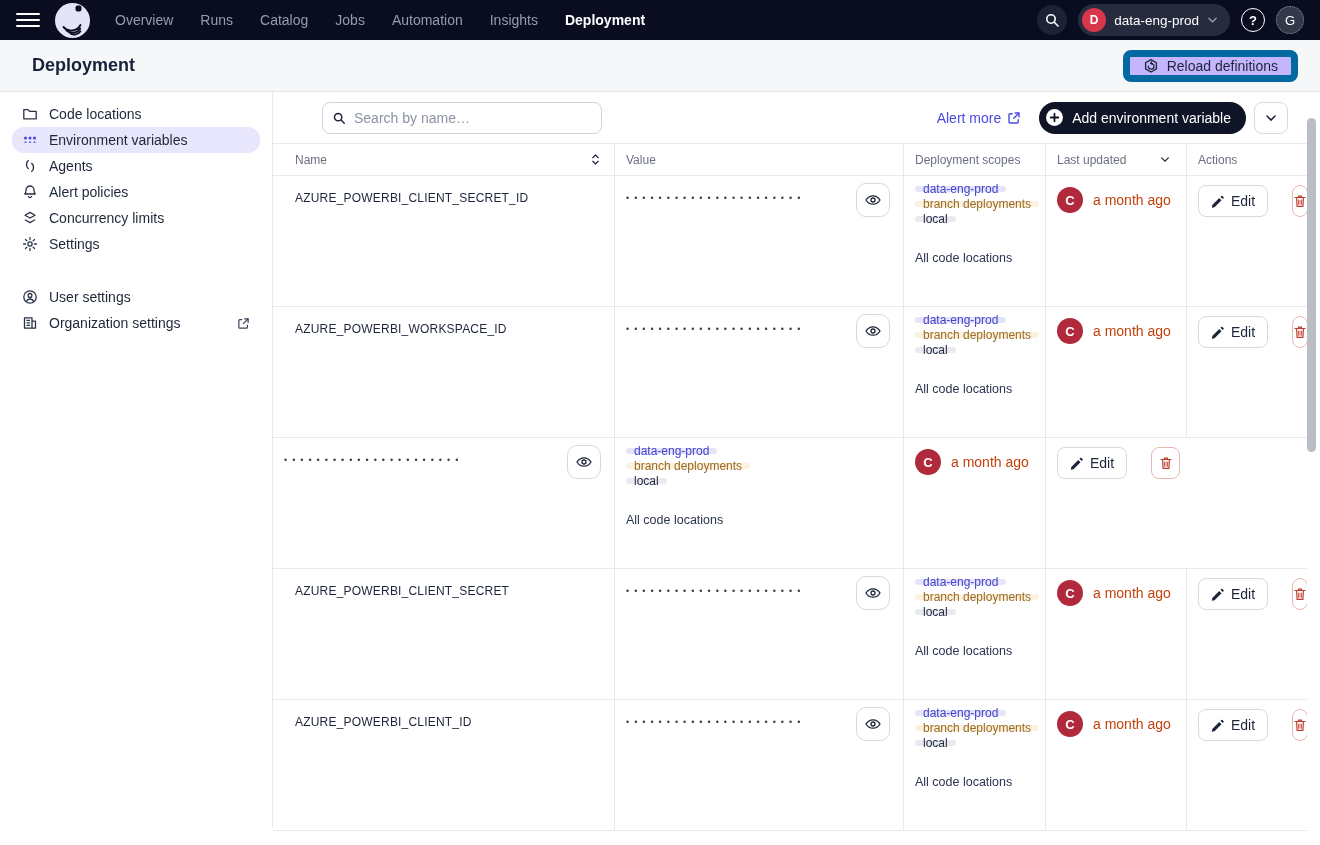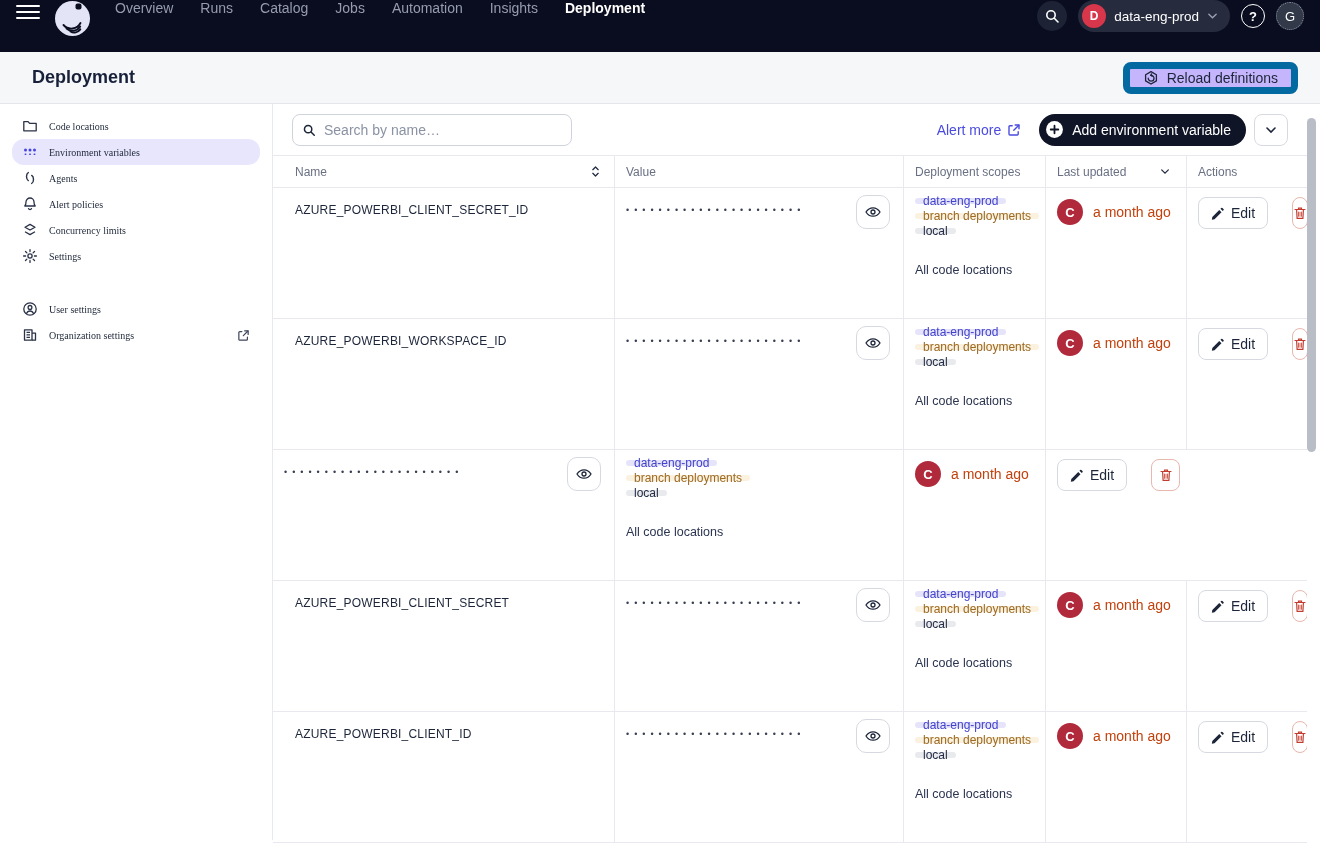--- a/index.html
+++ b/index.html
@@ -1,20 +1,20 @@
 <!DOCTYPE html>
 <html><head>
 <meta charset="utf-8">
 <style>
   * { margin:0; padding:0; box-sizing:border-box; }
   html,body { width:1320px; height:845px; overflow:hidden; background:#fff;
     font-family:"Liberation Sans", sans-serif; color:#1c2539; }
 
   
-  .topnav { height:52px; background:#0a0d1f; display:flex; align-items:flex-start; padding:0 16px; }
+  .topnav { height:40px; background:#0a0d1f; display:flex; align-items:center; padding:0 16px; }
   .hamburger { width:24px; height:24px; display:flex; flex-direction:column; justify-content:center; gap:4px; cursor:pointer; margin-right:14px; }
   .hamburger i { display:block; height:2px; background:#fff; border-radius:1px; }
   .logo { width:37px; height:37px; margin-right:24px; flex:0 0 auto; }
   .navlinks { display:flex; align-items:center; gap:27px; }
   .navlink { font-size:14px; color:#969cae; cursor:pointer; white-space:nowrap; }
   .navlink.active { color:#fff; font-weight:700; }
   .nav-right { margin-left:auto; display:flex; align-items:center; gap:11px; }
   .nav-search { width:30px; height:30px; border-radius:50%; background:#1d2334; display:flex; align-items:center; justify-content:center; color:#fff; cursor:pointer; }
   .depl-pill { height:32px; border-radius:16px; background:#262b3d; display:flex; align-items:center; gap:8px; padding:0 12px 0 4px; cursor:pointer; }
   .depl-avatar { width:24px; height:24px; border-radius:50%; background:#d8364b; color:#fff; font-size:12px; font-weight:700; display:flex; align-items:center; justify-content:center; }
@@ -24,30 +24,30 @@
   .user-avatar { width:28px; height:28px; border-radius:50%; background:#323948; border:1.5px dotted #8e94a4; color:#fff; font-size:13px; display:flex; align-items:center; justify-content:center; cursor:pointer; }
 
   
   .pagehead { height:52px; background:#f6f7f9; border-bottom:1px solid #e3e6ea; display:flex; align-items:center; padding:0 22px 0 32px; }
   .page-title { font-size:18px; font-weight:700; color:#18213a; }
   .reload-btn { margin-left:auto; height:32px; display:inline-flex; align-items:center; gap:8px; padding:0 13px; background:#c4b5fd; border:7px solid #0369a1; border-radius:8px; font-size:14px; color:#1c2539; cursor:pointer; }
 
   
   .content { display:flex; height:736px; }
   .sidebar { width:273px; flex:0 0 auto; border-right:1px solid #e7e9ee; padding:9px 12px; display:flex; flex-direction:column; }
-  .side-item { display:flex; align-items:center; gap:11px; height:26px; padding:0 10px; border-radius:12px; font-size:10px; color:#1e2738; cursor:pointer;font-family:Liberation Serif, serif; }
+  .side-item { display:flex; align-items:center; gap:11px; height:26px; padding:0 10px; border-radius:12px; font-size:14px; color:#1e2738; cursor:pointer; }
   .side-item .ic { width:16px; height:16px; display:flex; align-items:center; justify-content:center; color:#2a3247; flex:0 0 auto; }
   .side-item.active { background:#e7e6fc; }
   .side-item.active .ic { color:#4645e0; }
   .side-gap { height:27px; }
   .side-ext { margin-left:auto; color:#3c4459; display:flex; }
 
   .main { flex:1; position:relative; }
   .toolbar { height:51px; display:flex; align-items:center; padding:0 32px 0 19px; }
-  .searchbox { position:relative; }
+  .searchbox { position:relative;margin-left:30px; }
   .searchbox input { width:280px; height:32px; border:1px solid #cfd4dc; border-radius:8px; padding:0 10px 0 31px; font-size:14px; color:#1c2539; outline:none; font-family:"Liberation Sans",sans-serif; }
   .searchbox input::placeholder { color:#8a92a3; }
   .searchbox .mag { position:absolute; left:10px; top:9px; color:#1c2539; }
   .tb-right { margin-left:auto; display:flex; align-items:center; gap:18px; }
   .learn-more { display:inline-flex; align-items:center; gap:6px; color:#4a4be0; font-size:14px; cursor:pointer; }
   .add-btn { height:32px; display:inline-flex; align-items:center; gap:8px; padding:0 15px 0 6px; background:#101427; color:#fff; border:none; border-radius:16px; font-size:14px; cursor:pointer; font-family:"Liberation Sans",sans-serif; }
   .split-btn { width:34px; height:32px; margin-left:-10px; background:#fff; border:1px solid #d6dae0; border-radius:8px; display:flex; align-items:center; justify-content:center; color:#1c2539; cursor:pointer; }
 
   
   .table { margin-right:13px; border-top:1px solid #e7e9ee; }

